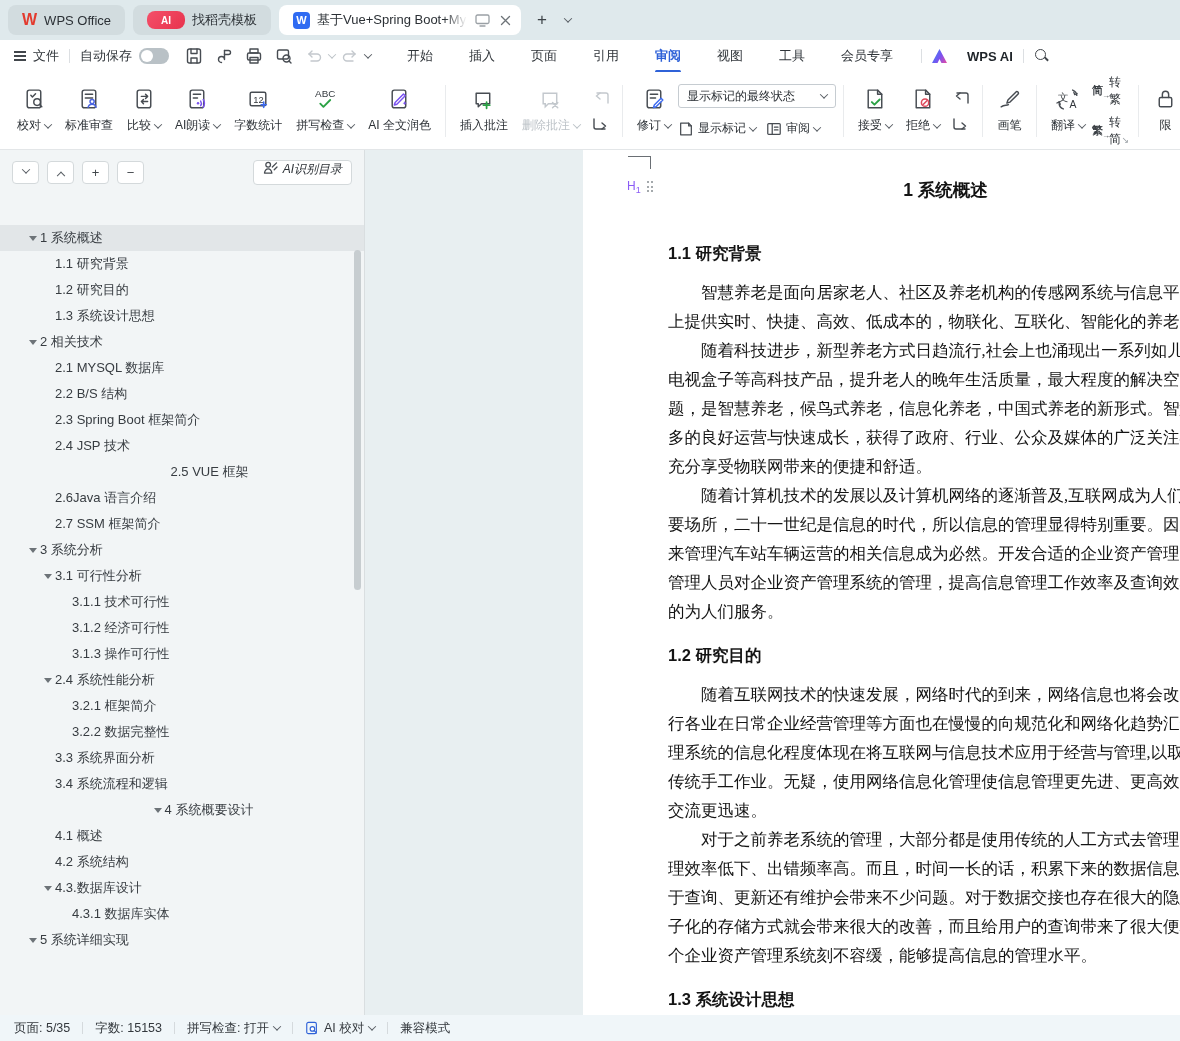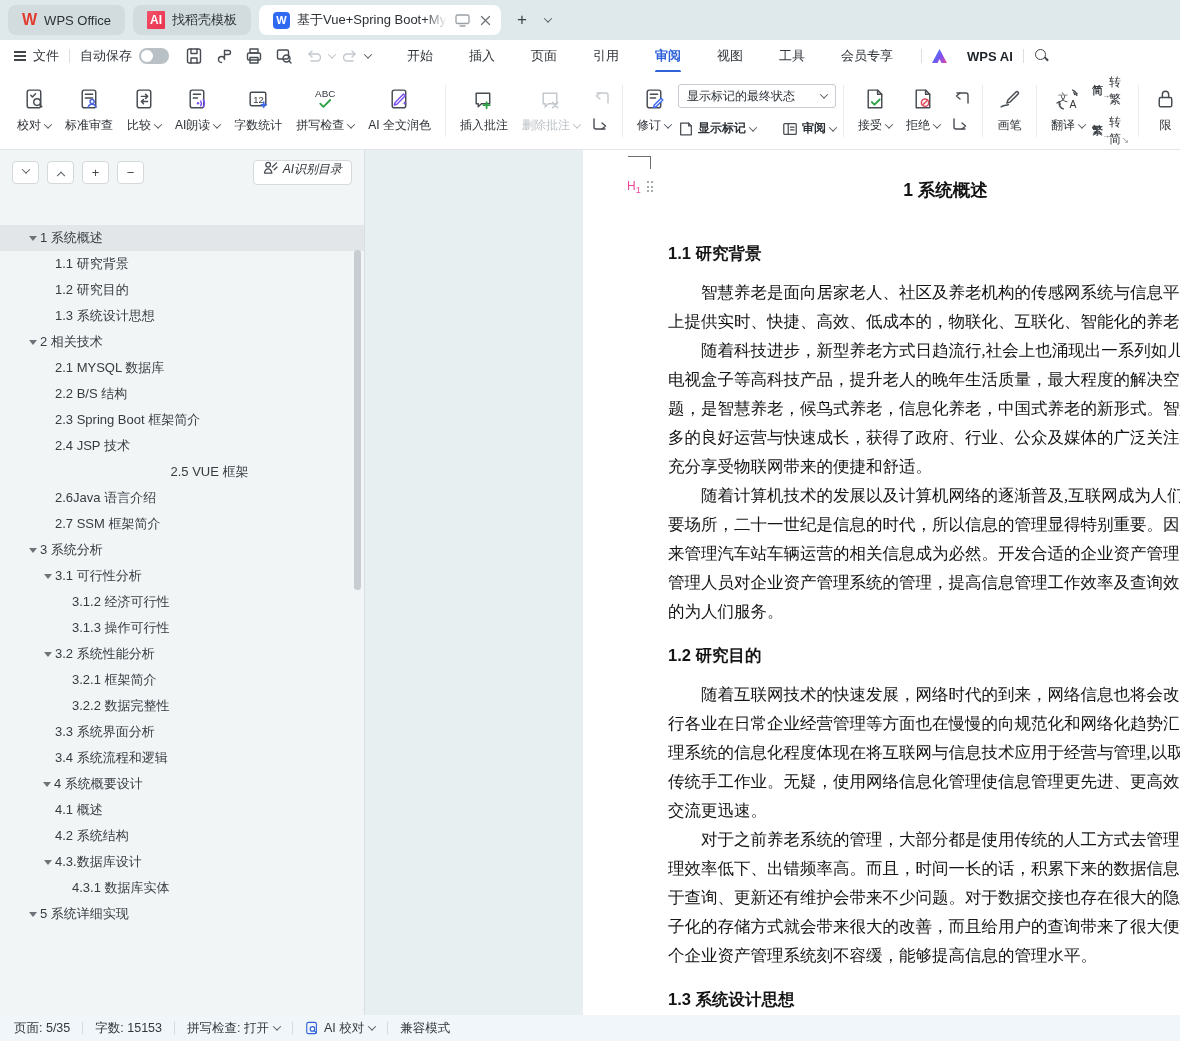--- a/index.html
+++ b/index.html
@@ -6,21 +6,21 @@
   html,body { width:1180px; height:1041px; overflow:hidden; font-family:"Liberation Sans",sans-serif; }
   body { position:relative; background:#dfe9ec; color:#33383d; }
 
   
   .tabbar { position:absolute; left:0; top:0; width:100%; height:40px; background:#dfe9ec; display:flex; align-items:center; padding-left:8px; }
   .wtab { height:30px; border-radius:8px; display:flex; align-items:center; gap:7px; padding:0 14px; margin-right:8px; background:#d2dcdf; font-size:13px; color:#2b3035; cursor:default; }
   .wtab.active { background:#ffffff; padding-right:8px; }
   .wtab .tlabel { white-space:nowrap; }
   .wtab.active .tlabel { max-width:150px; overflow:hidden; -webkit-mask-image:linear-gradient(90deg,#000 85%,transparent); mask-image:linear-gradient(90deg,#000 85%,transparent); }
   .logo-wps { color:#e33a2e; font-weight:bold; font-size:16px; line-height:1; }
-  .logo-docer { width:18px; height:18px; border-radius:1px; background:linear-gradient(135deg,#f4506a,#e8334d); color:#fff; font-size:12px; font-weight:bold; display:flex; align-items:center; justify-content:center; }
+  .logo-docer { width:38px; height:18px; border-radius:8px; background:linear-gradient(135deg,#f4506a,#e8334d); color:#fff; font-size:10px; font-weight:bold; display:flex; align-items:center; justify-content:center; }
   .logo-doc { width:17px; height:17px; border-radius:4px; background:#2f6bf2; color:#fff; font-size:11px; font-weight:bold; display:flex; align-items:center; justify-content:center; }
   .ticon { width:16px; height:16px; display:flex; align-items:center; justify-content:center; color:#8b9196; }
   .tabbar-btn { width:26px; height:26px; display:flex; align-items:center; justify-content:center; color:#3c4247; font-size:17px; }
 
   
   .menubar { position:absolute; left:0; top:40px; width:100%; height:32px; background:#ffffff; display:flex; align-items:center; font-size:13px; padding-left:14px; }
   .mb-sep { width:1px; height:14px; background:#dcdfe2; margin:0 10px; }
   .hamburger { display:inline-flex; flex-direction:column; gap:2.5px; margin-right:7px; }
   .hamburger i { width:12px; height:1.5px; background:#41464b; }
   .toggle { width:30px; height:16px; border-radius:8px; background:#b9c1c6; position:relative; margin-left:7px; }
@@ -46,21 +46,21 @@
   .rdiv { width:1px; height:52px; background:#e9ebed; margin:0 7px; flex:none; }
   .rbig { display:flex; flex-direction:column; align-items:center; justify-content:center; gap:5px; padding:4px 7px; border-radius:4px; font-size:12px; color:#2c3136; white-space:nowrap; }
   .rbig svg { width:25px; height:25px; }
   .rlabel { display:flex; align-items:center; gap:4px; }
   .rbig.dis { color:#bcc2c7; }
   svg .st { stroke:#474c52; fill:none; stroke-width:1.4; stroke-linecap:round; stroke-linejoin:round; }
   svg .dis-st { stroke:#c3c8cd; fill:none; stroke-width:1.4; stroke-linecap:round; }
   .rsmcol { display:flex; flex-direction:column; gap:4px; margin:0 2px; }
   .rsmbtn { width:24px; height:22px; display:flex; align-items:center; justify-content:center; border-radius:3px; }
   .rdrop { width:158px; height:24px; border:1px solid #c6ccd1; border-radius:3px; display:flex; align-items:center; justify-content:space-between; padding:0 8px; font-size:12px; color:#2c3136; background:#fff; white-space:nowrap; }
-  .rrow { display:flex; align-items:center; gap:26px; margin-top:6px; font-size:12px; white-space:nowrap;font-weight:bold; }
+  .rrow { display:flex; align-items:center; gap:10px; margin-top:6px; font-size:12px; white-space:nowrap; }
   .rinline { display:flex; align-items:center; gap:4px; color:#2c3136; }
   .rcol2 { display:flex; flex-direction:column; justify-content:center; gap:6px; }
   .zchar { font-size:11px; font-weight:bold; color:#3a3f44; position:relative; margin-right:2px; }
   .zchar::after { content:"→"; font-size:8px; position:absolute; right:-7px; bottom:-2px; color:#3a3f44; }
   .expand-corner { position:absolute; font-size:9px; color:#9aa0a5; }
 
   
   .sidebar { position:absolute; left:0; top:150px; width:365px; bottom:26px; background:#f2f5f6; border-right:1px solid #d9dee0; overflow:hidden; }
   .sb-tabs { display:flex; align-items:center; height:46px; padding:0 14px; font-size:14px; }
   .sbtab { margin-right:24px; padding:12px 0 8px; color:#33383d; position:relative; cursor:default; white-space:nowrap; }
@@ -74,21 +74,21 @@
   .tocrow { height:26px; display:flex; align-items:center; font-size:13px; color:#373c41; white-space:nowrap; cursor:default; }
   .tocrow.sel { background:#e2e6e8; }
   .tocarrow { width:14px; flex:none; display:flex; align-items:center; justify-content:center; }
   .tocarrow i { width:0; height:0; border-left:4px solid transparent; border-right:4px solid transparent; border-top:5px solid #6d7378; }
   .sb-scroll { position:absolute; right:3px; top:100px; width:7px; height:340px; border-radius:4px; background:#c7cdd0; }
 
   
   .docarea { position:absolute; left:365px; top:150px; right:0; bottom:26px; background:#e8eff1; overflow:hidden; }
   .page { position:absolute; left:218px; top:0; width:740px; height:100%; background:#ffffff; }
   .corner-mark { position:absolute; left:45px; top:6px; width:23px; height:13px; border-top:1px solid #6a6f74; border-right:1px solid #6a6f74; }
-  .h1-marker { position:absolute; left:44px; top:29px; display:flex; align-items:center; gap:6px; color:#ec4899; font-size:12px; }
+  .h1-marker { position:absolute; left:44px; top:29px; display:flex; align-items:center; gap:6px; color:#8b5cf6; font-size:12px; }
   .dots { display:grid; grid-template-columns:repeat(2,3px); grid-auto-rows:3px; gap:1.5px; }
   .dots i { width:2px; height:2px; border-radius:50%; background:#868c91; }
   .doc-content { padding:28px 0 0 85px; color:#141414; }
   .doc-title { font-size:17.5px; font-weight:bold; text-align:center; width:555px; line-height:24px; font-family:"Liberation Sans",sans-serif; }
   .doc-h2 { font-size:16.5px; font-weight:bold; line-height:24px; margin:17px 0 13px; font-family:"Liberation Sans",sans-serif; }
   .doc-h2.first { margin-top:39px; }
   .doc-line { font-size:16.5px; line-height:29px; white-space:nowrap; font-family:"Liberation Serif",serif; }
   .doc-line.ind { padding-left:33px; }
 
   
@@ -542,49 +542,53 @@
         <span>3 系统分析</span>
       </div>
       <div class="tocrow" style="padding-left: 41px;">
         <span class="tocarrow">
           <i></i>
         </span>
         <span>3.1 可行性分析</span>
       </div>
       <div class="tocrow" style="padding-left: 58px;">
         <span class="tocarrow"></span>
+        <span>3.1.1 技术可行性</span>
+      </div>
+      <div class="tocrow" style="padding-left: 58px;">
+        <span class="tocarrow"></span>
         <span>3.1.2 经济可行性</span>
       </div>
       <div class="tocrow" style="padding-left: 58px;">
         <span class="tocarrow"></span>
         <span>3.1.3 操作可行性</span>
       </div>
       <div class="tocrow" style="padding-left: 41px;">
         <span class="tocarrow">
           <i></i>
         </span>
-        <span>3.2 系统性能分析</span>
+        <span>2.4 系统性能分析</span>
       </div>
       <div class="tocrow" style="padding-left: 58px;">
         <span class="tocarrow"></span>
         <span>3.2.1 框架简介</span>
       </div>
       <div class="tocrow" style="padding-left: 58px;">
         <span class="tocarrow"></span>
         <span>3.2.2 数据完整性</span>
       </div>
       <div class="tocrow" style="padding-left: 41px;">
         <span class="tocarrow"></span>
         <span>3.3 系统界面分析</span>
       </div>
       <div class="tocrow" style="padding-left: 41px;">
         <span class="tocarrow"></span>
         <span>3.4 系统流程和逻辑</span>
       </div>
-      <div class="tocrow" style="padding-left: 40px;">
+      <div class="tocrow" style="padding-left: 40px; justify-content: center;">
         <span class="tocarrow">
           <i></i>
         </span>
         <span>4 系统概要设计</span>
       </div>
       <div class="tocrow" style="padding-left: 41px;">
         <span class="tocarrow"></span>
         <span>4.1 概述</span>
       </div>
       <div class="tocrow" style="padding-left: 41px;">

